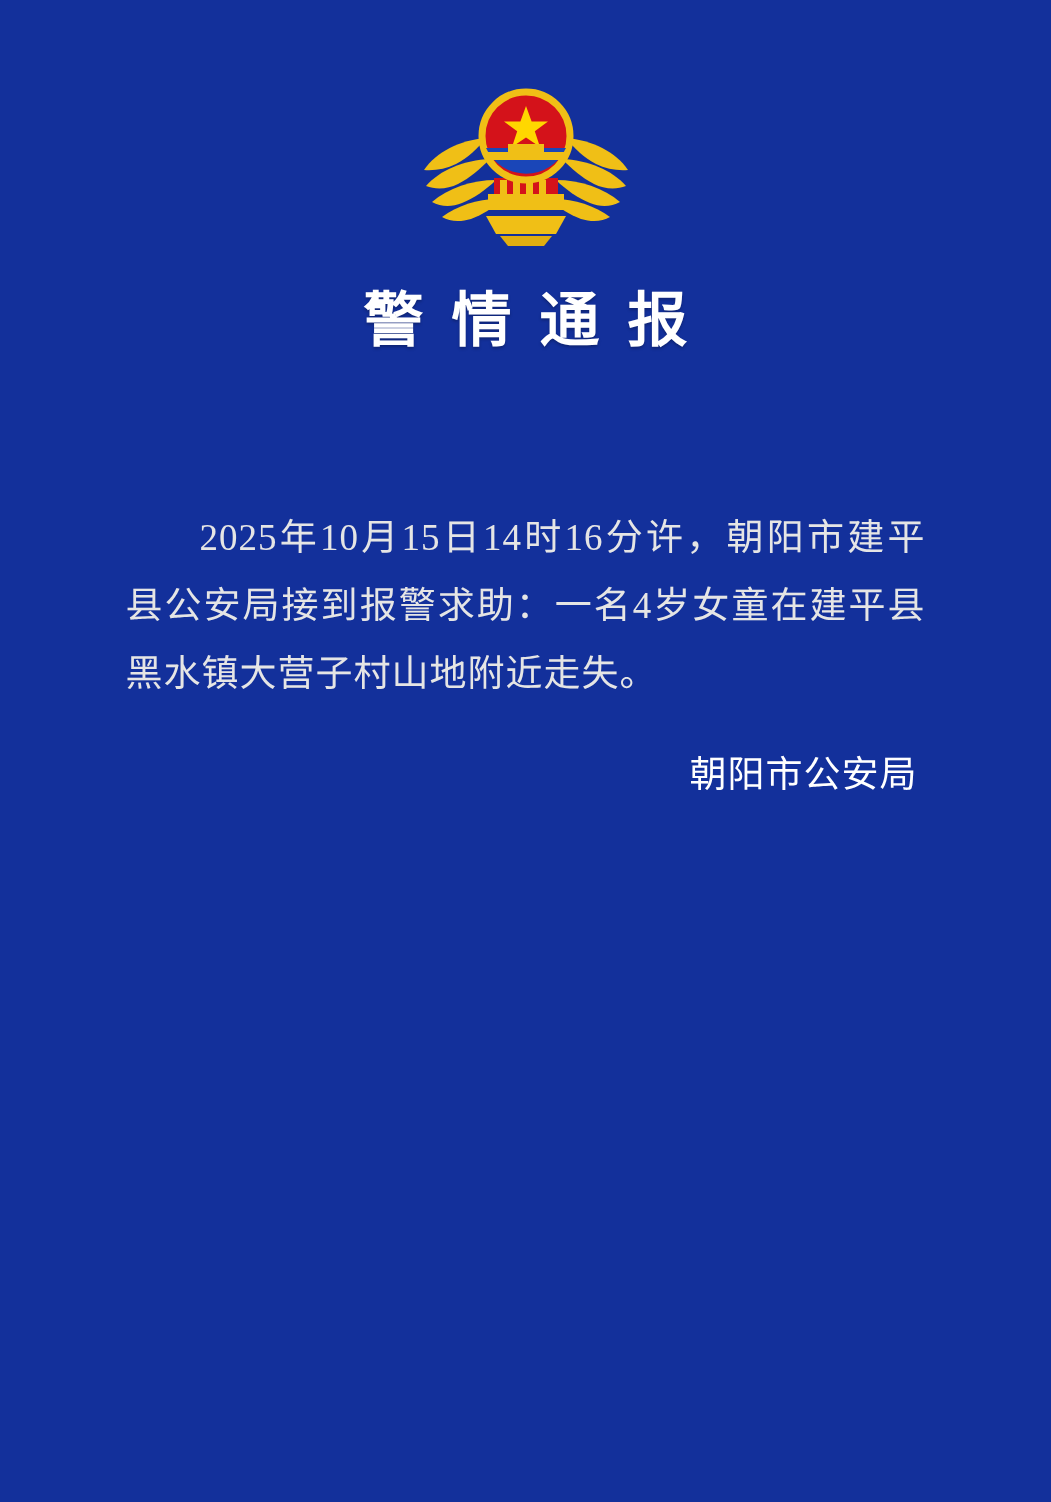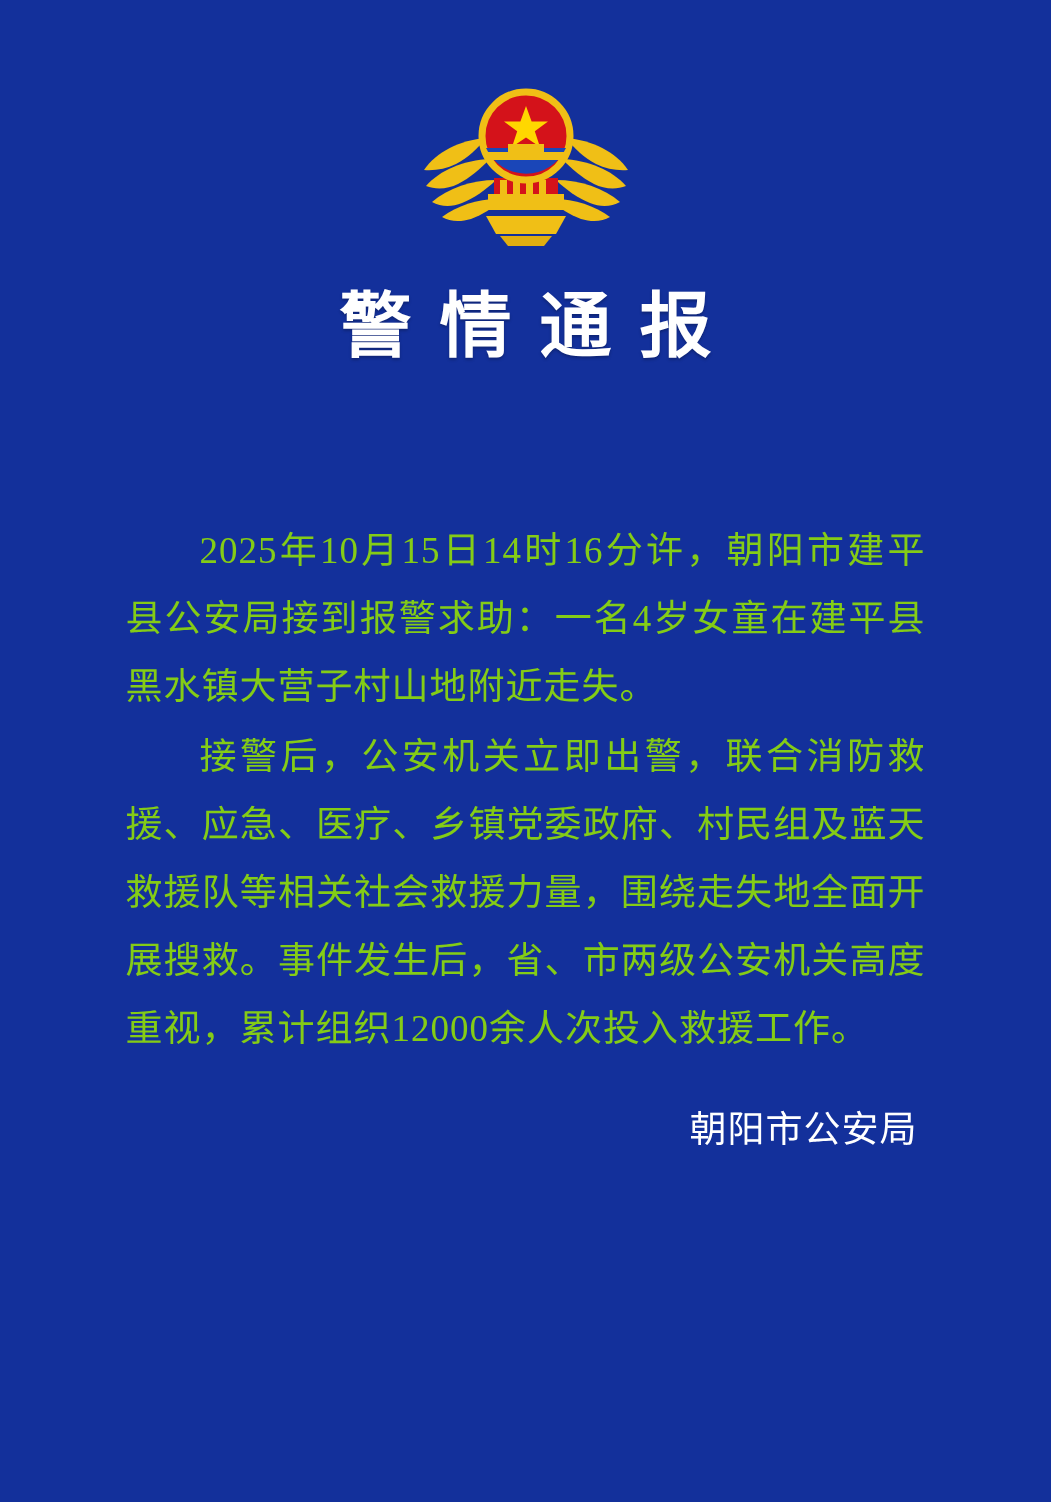--- a/index.html
+++ b/index.html
@@ -30,41 +30,41 @@
     margin-top: 74px;
     width: 220px;
     height: 180px;
     position: relative;
   }
   .emblem svg { display: block; }
 
   
   .title {
     margin-top: 34px;
-    font-size: 72px;
+    font-size: 60px;
     letter-spacing: 28px;
     text-indent: 28px;
     font-weight: 700;
     font-family: "Liberation Serif", "DejaVu Serif", serif;
     color: #ffffff;
     text-align: center;
     line-height: 1.1;
     text-shadow: 0 2px 3px rgba(0,0,0,0.25);
   }
 
   
   .body-wrap {
     margin-top: 150px;
     width: 800px;
   }
   .para {
     font-size: 37px;
     line-height: 68px;
     text-indent: 74px;
-    color: #84cc16;
+    color: #e5e5e5;
     text-align: justify;
     text-justify: inter-ideograph;
     font-family: "Liberation Serif", "DejaVu Serif", serif;
     letter-spacing: 1px;
     margin: 0 0 2px 0;
   }
 
   
   .sign {
     width: 800px;
@@ -119,20 +119,19 @@
       <polygon points="110,32 115.6,47.5 132,47.5 118.8,57.3 124,73 110,63.5 96,73 101.2,57.3 88,47.5 104.4,47.5" fill="#ffd700"></polygon>
 
       <path d="M92 70 L128 70 L128 78 L92 78 Z" fill="#f0bf16"></path>
     </svg>
   </div>
 
   <div class="title">警情通报</div>
 
   <div class="body-wrap">
     <p class="para">2025年10月15日14时16分许，朝阳市建平县公安局接到报警求助：一名4岁女童在建平县黑水镇大营子村山地附近走失。</p>
-    <p class="para">接警后，公安机关立即出警，联合消防救援、应急、医疗、乡镇党委政府、村民组及蓝天救援队等相关社会救援力量，围绕走失地全面开展搜救。事件发生后，省、市两级公安机关高度重视，累计组织12000余人次投入救援工作。</p>
   </div>
 
   <div class="sign">
     <div>朝阳市公安局</div>
   </div>
 
 </div>
 
 </body></html>

